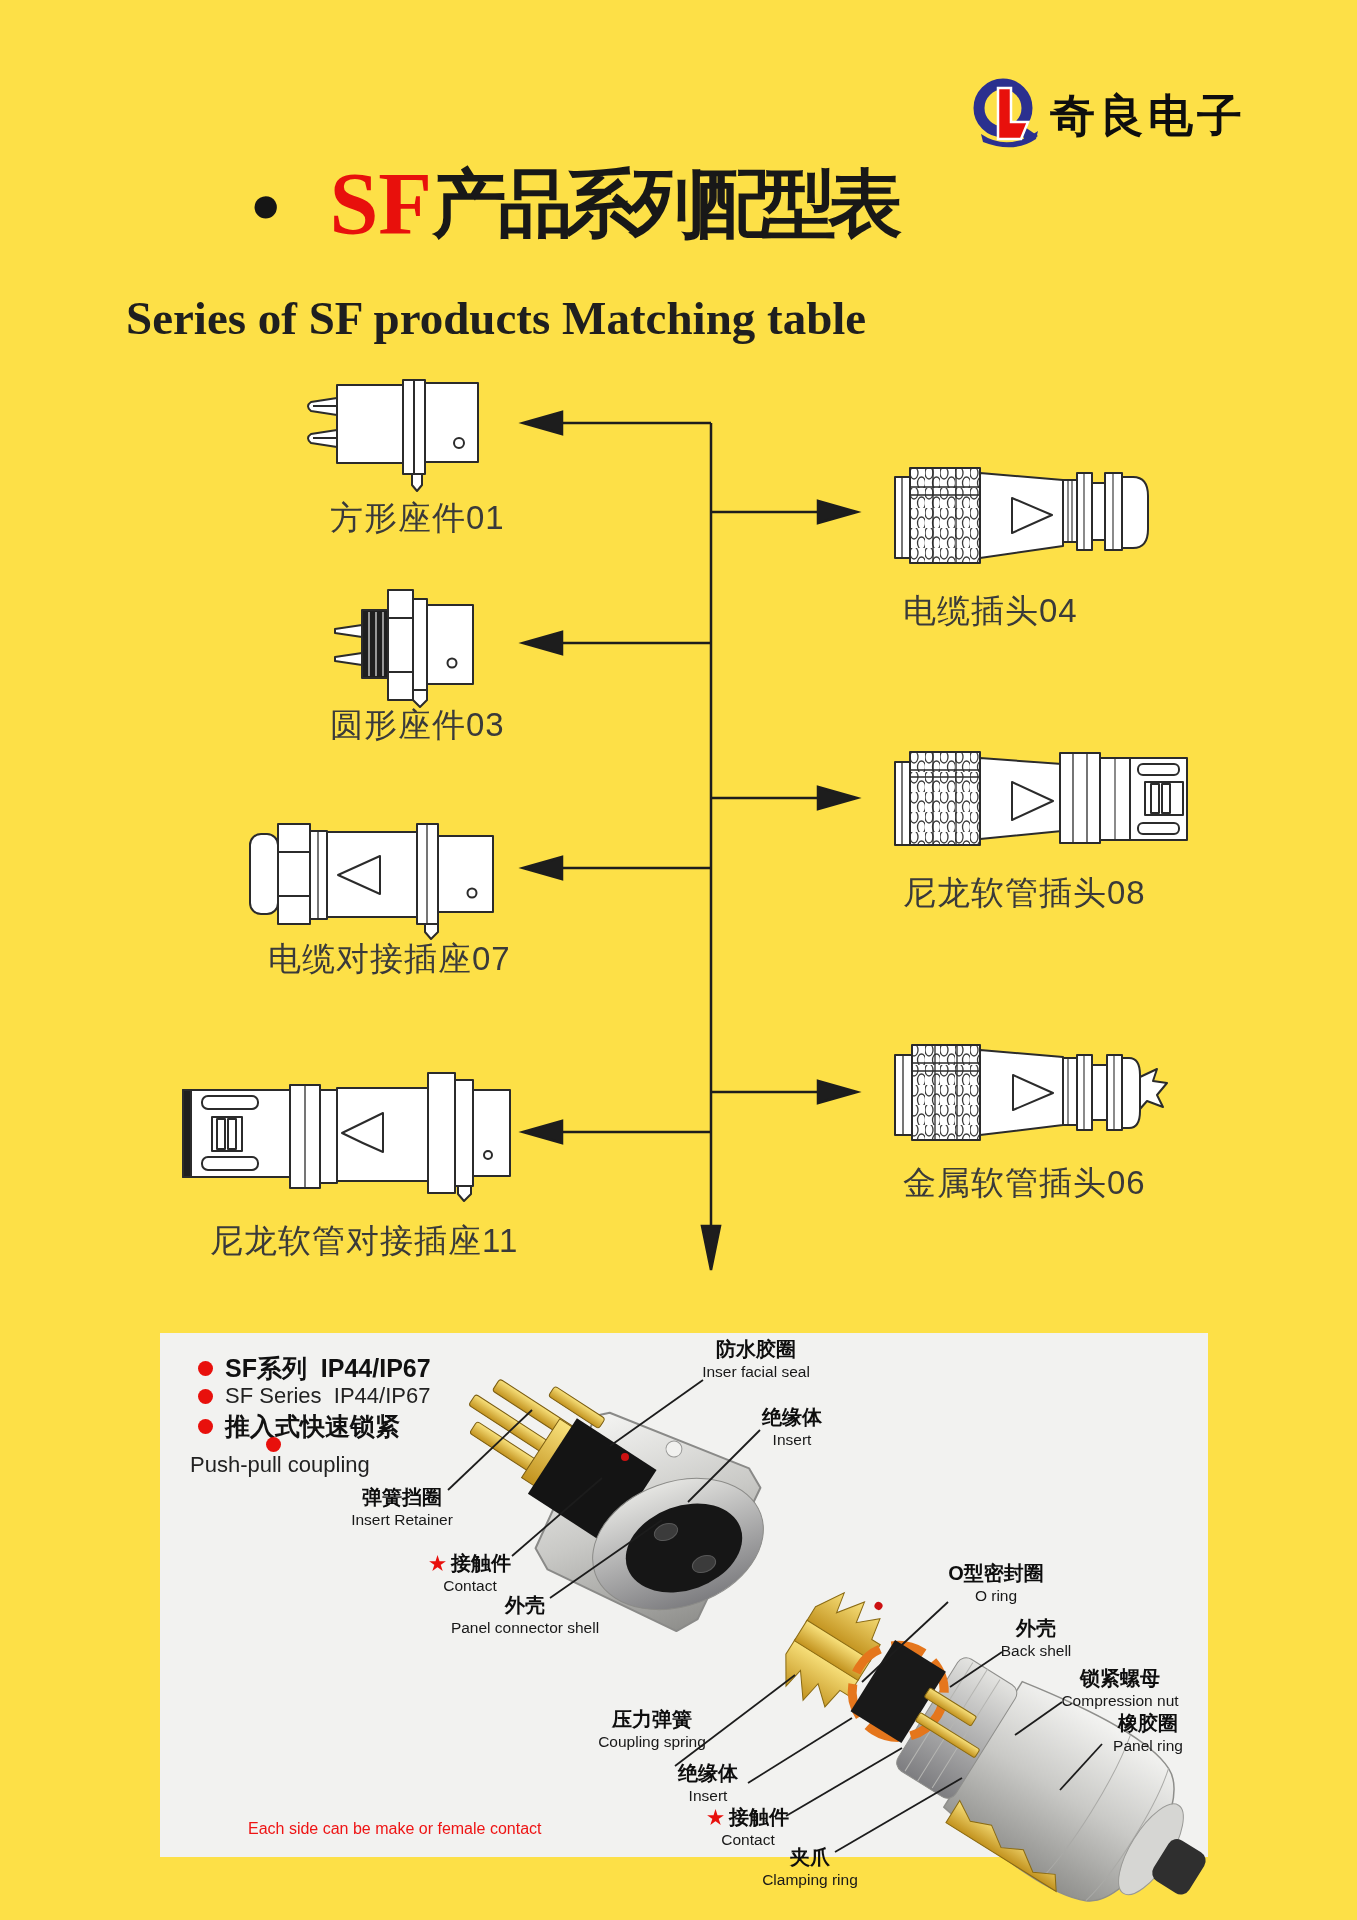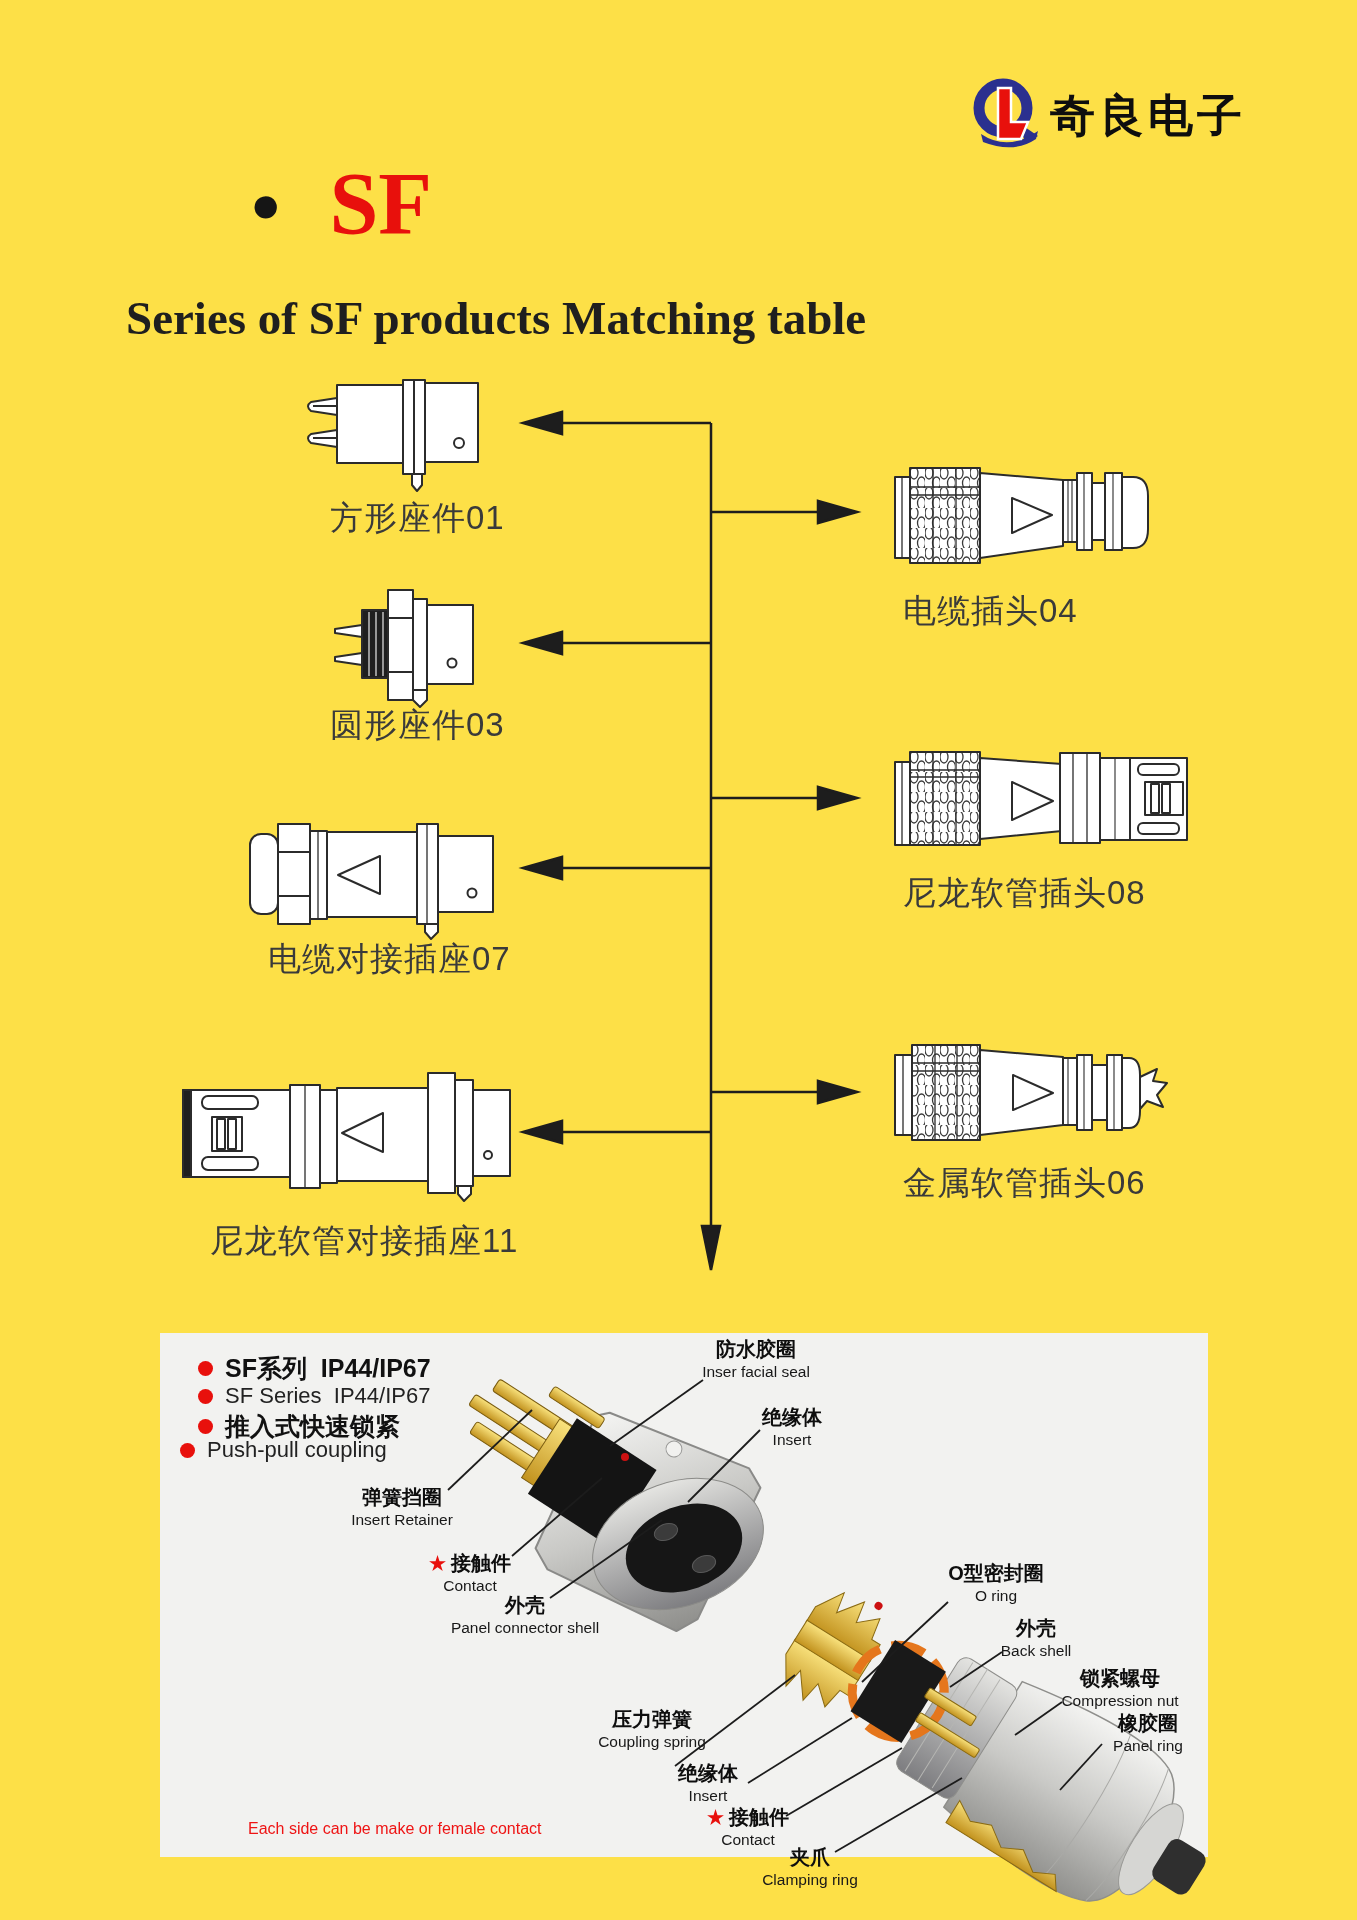--- a/index.html
+++ b/index.html
@@ -41,20 +41,21 @@
       <path d="M48,45 L70,60 L58,67 Z" fill="#2b308f"></path>
       <path d="M13,58 Q40,76 70,55 L68,63 Q46,78 15,66 Z" fill="#2b308f"></path>
       <path d="M30,12 H43 V46 H60 L53,63 H30 Z" fill="#e8100c" stroke="#ffffff" stroke-width="2.5"></path>
     </svg>
   </div>
   <div class="abs" id="logo-text" style="left:1050px;top:86px;">奇良电子</div>
 
   <div class="abs" id="title-row" style="left:250px;top:152px;height:104px;">
     <span id="title-bullet">●</span>
     <span id="title-sf">SF</span>
+    <span id="title-zh">产品系列配型表</span>
   </div>
   <div class="abs" id="subtitle" style="left:126px;top:258px;margin-top:33px;">Series of SF products Matching table</div>
 
   <svg class="abs" style="left:0;top:320px;" width="1357" height="1010" viewBox="0 0 1357 1010">
     <defs>
       <pattern id="knurl" width="15" height="20" patternUnits="userSpaceOnUse">
         <rect width="15" height="20" fill="#ffffff"></rect>
         <ellipse cx="4" cy="5" rx="4" ry="6" fill="none" stroke="#3a3a3a" stroke-width="1.3"></ellipse>
         <ellipse cx="11.5" cy="15" rx="4" ry="6" fill="none" stroke="#3a3a3a" stroke-width="1.3"></ellipse>
       </pattern>
@@ -283,21 +284,21 @@
     <span class="spec-zh">SF系列  IP44/IP67</span>
   </div>
   <div class="spec-row" style="left:198px;top:1383px;">
     <span class="spec-dot"></span>
     <span class="spec-en">SF Series  IP44/IP67</span>
   </div>
   <div class="spec-row" style="left:198px;top:1410px;">
     <span class="spec-dot"></span>
     <span class="spec-zh">推入式快速锁紧</span>
   </div>
-  <div class="spec-row" style="left:180px;top:1437px;">
+  <div class="spec-row" style="left:190px;top:1437px;flex-direction:column;">
     <span class="spec-dot"></span>
     <span class="spec-en">Push-pull coupling</span>
   </div>
 
   <div class="part-label" style="left:656px;top:1338px;">
     <div class="zh">防水胶圈</div>
     <div class="en">Inser facial seal</div>
   </div>
   <div class="part-label" style="left:692px;top:1406px;">
     <div class="zh">绝缘体</div>

